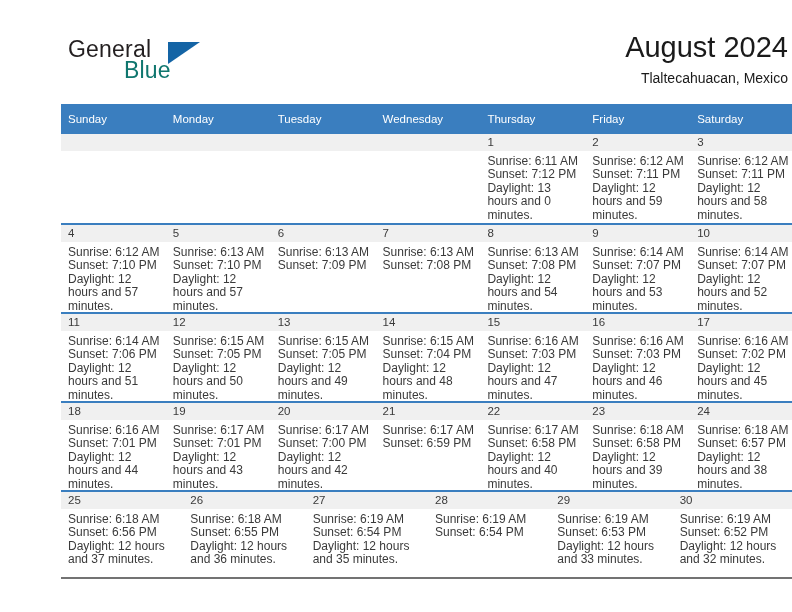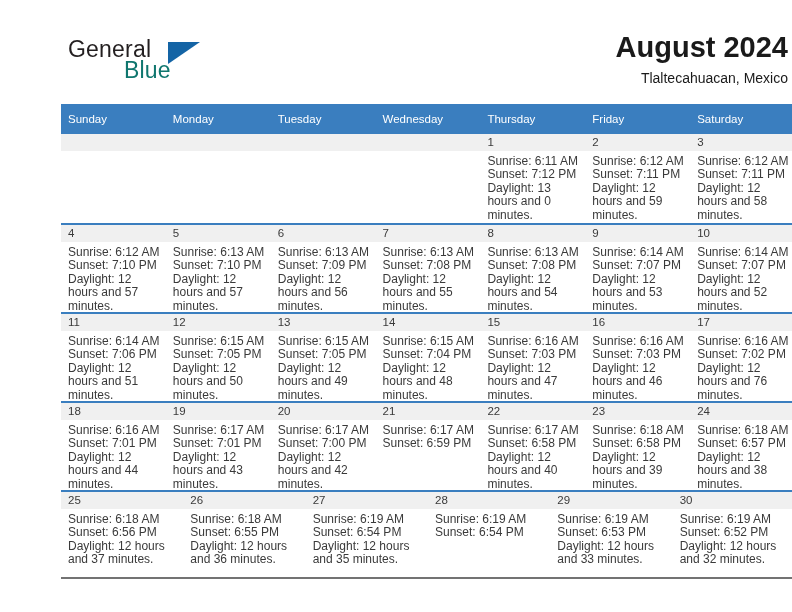--- a/index.html
+++ b/index.html
@@ -69,21 +69,21 @@
 
   .title-block {
     position: absolute;
     right: 36px;
     top: 30px;
     text-align: right;
   }
   .cal-title {
     font-size: 29px;
     color: #1a1a1a;
-    font-weight: bold;
+    font-weight: normal;
     line-height: 34px;
     font-family: "Liberation Sans", sans-serif;
   }
   .cal-subtitle {
     margin-top: 6px;
     font-size: 14px;
     color: #1a1a1a;
     line-height: 17px;
     font-family: "Liberation Sans", sans-serif;
   }
@@ -268,31 +268,29 @@
               <div class="daylight">Daylight: 12 hours and 57 minutes.</div>
             </div>
           </div>
           <div class="cell">
             <div class="daynum-band">
               <span class="daynum">6</span>
             </div>
             <div class="cell-body">
               <div class="sunrise">Sunrise: 6:13 AM</div>
               <div class="sunset">Sunset: 7:09 PM</div>
-              <div class="daylight">Daylight: 12 hours and 56 minutes.</div>
             </div>
           </div>
           <div class="cell">
             <div class="daynum-band">
               <span class="daynum">7</span>
             </div>
             <div class="cell-body">
               <div class="sunrise">Sunrise: 6:13 AM</div>
               <div class="sunset">Sunset: 7:08 PM</div>
-              <div class="daylight">Daylight: 12 hours and 55 minutes.</div>
             </div>
           </div>
           <div class="cell">
             <div class="daynum-band">
               <span class="daynum">8</span>
             </div>
             <div class="cell-body">
               <div class="sunrise">Sunrise: 6:13 AM</div>
               <div class="sunset">Sunset: 7:08 PM</div>
               <div class="daylight">Daylight: 12 hours and 54 minutes.</div>
@@ -380,21 +378,21 @@
               <div class="daylight">Daylight: 12 hours and 46 minutes.</div>
             </div>
           </div>
           <div class="cell">
             <div class="daynum-band">
               <span class="daynum">17</span>
             </div>
             <div class="cell-body">
               <div class="sunrise">Sunrise: 6:16 AM</div>
               <div class="sunset">Sunset: 7:02 PM</div>
-              <div class="daylight">Daylight: 12 hours and 76 minutes.</div>
+              <div class="daylight">Daylight: 12 hours and 45 minutes.</div>
             </div>
           </div>
         </div>
         <div class="week-row">
           <div class="cell">
             <div class="daynum-band">
               <span class="daynum">18</span>
             </div>
             <div class="cell-body">
               <div class="sunrise">Sunrise: 6:16 AM</div>

